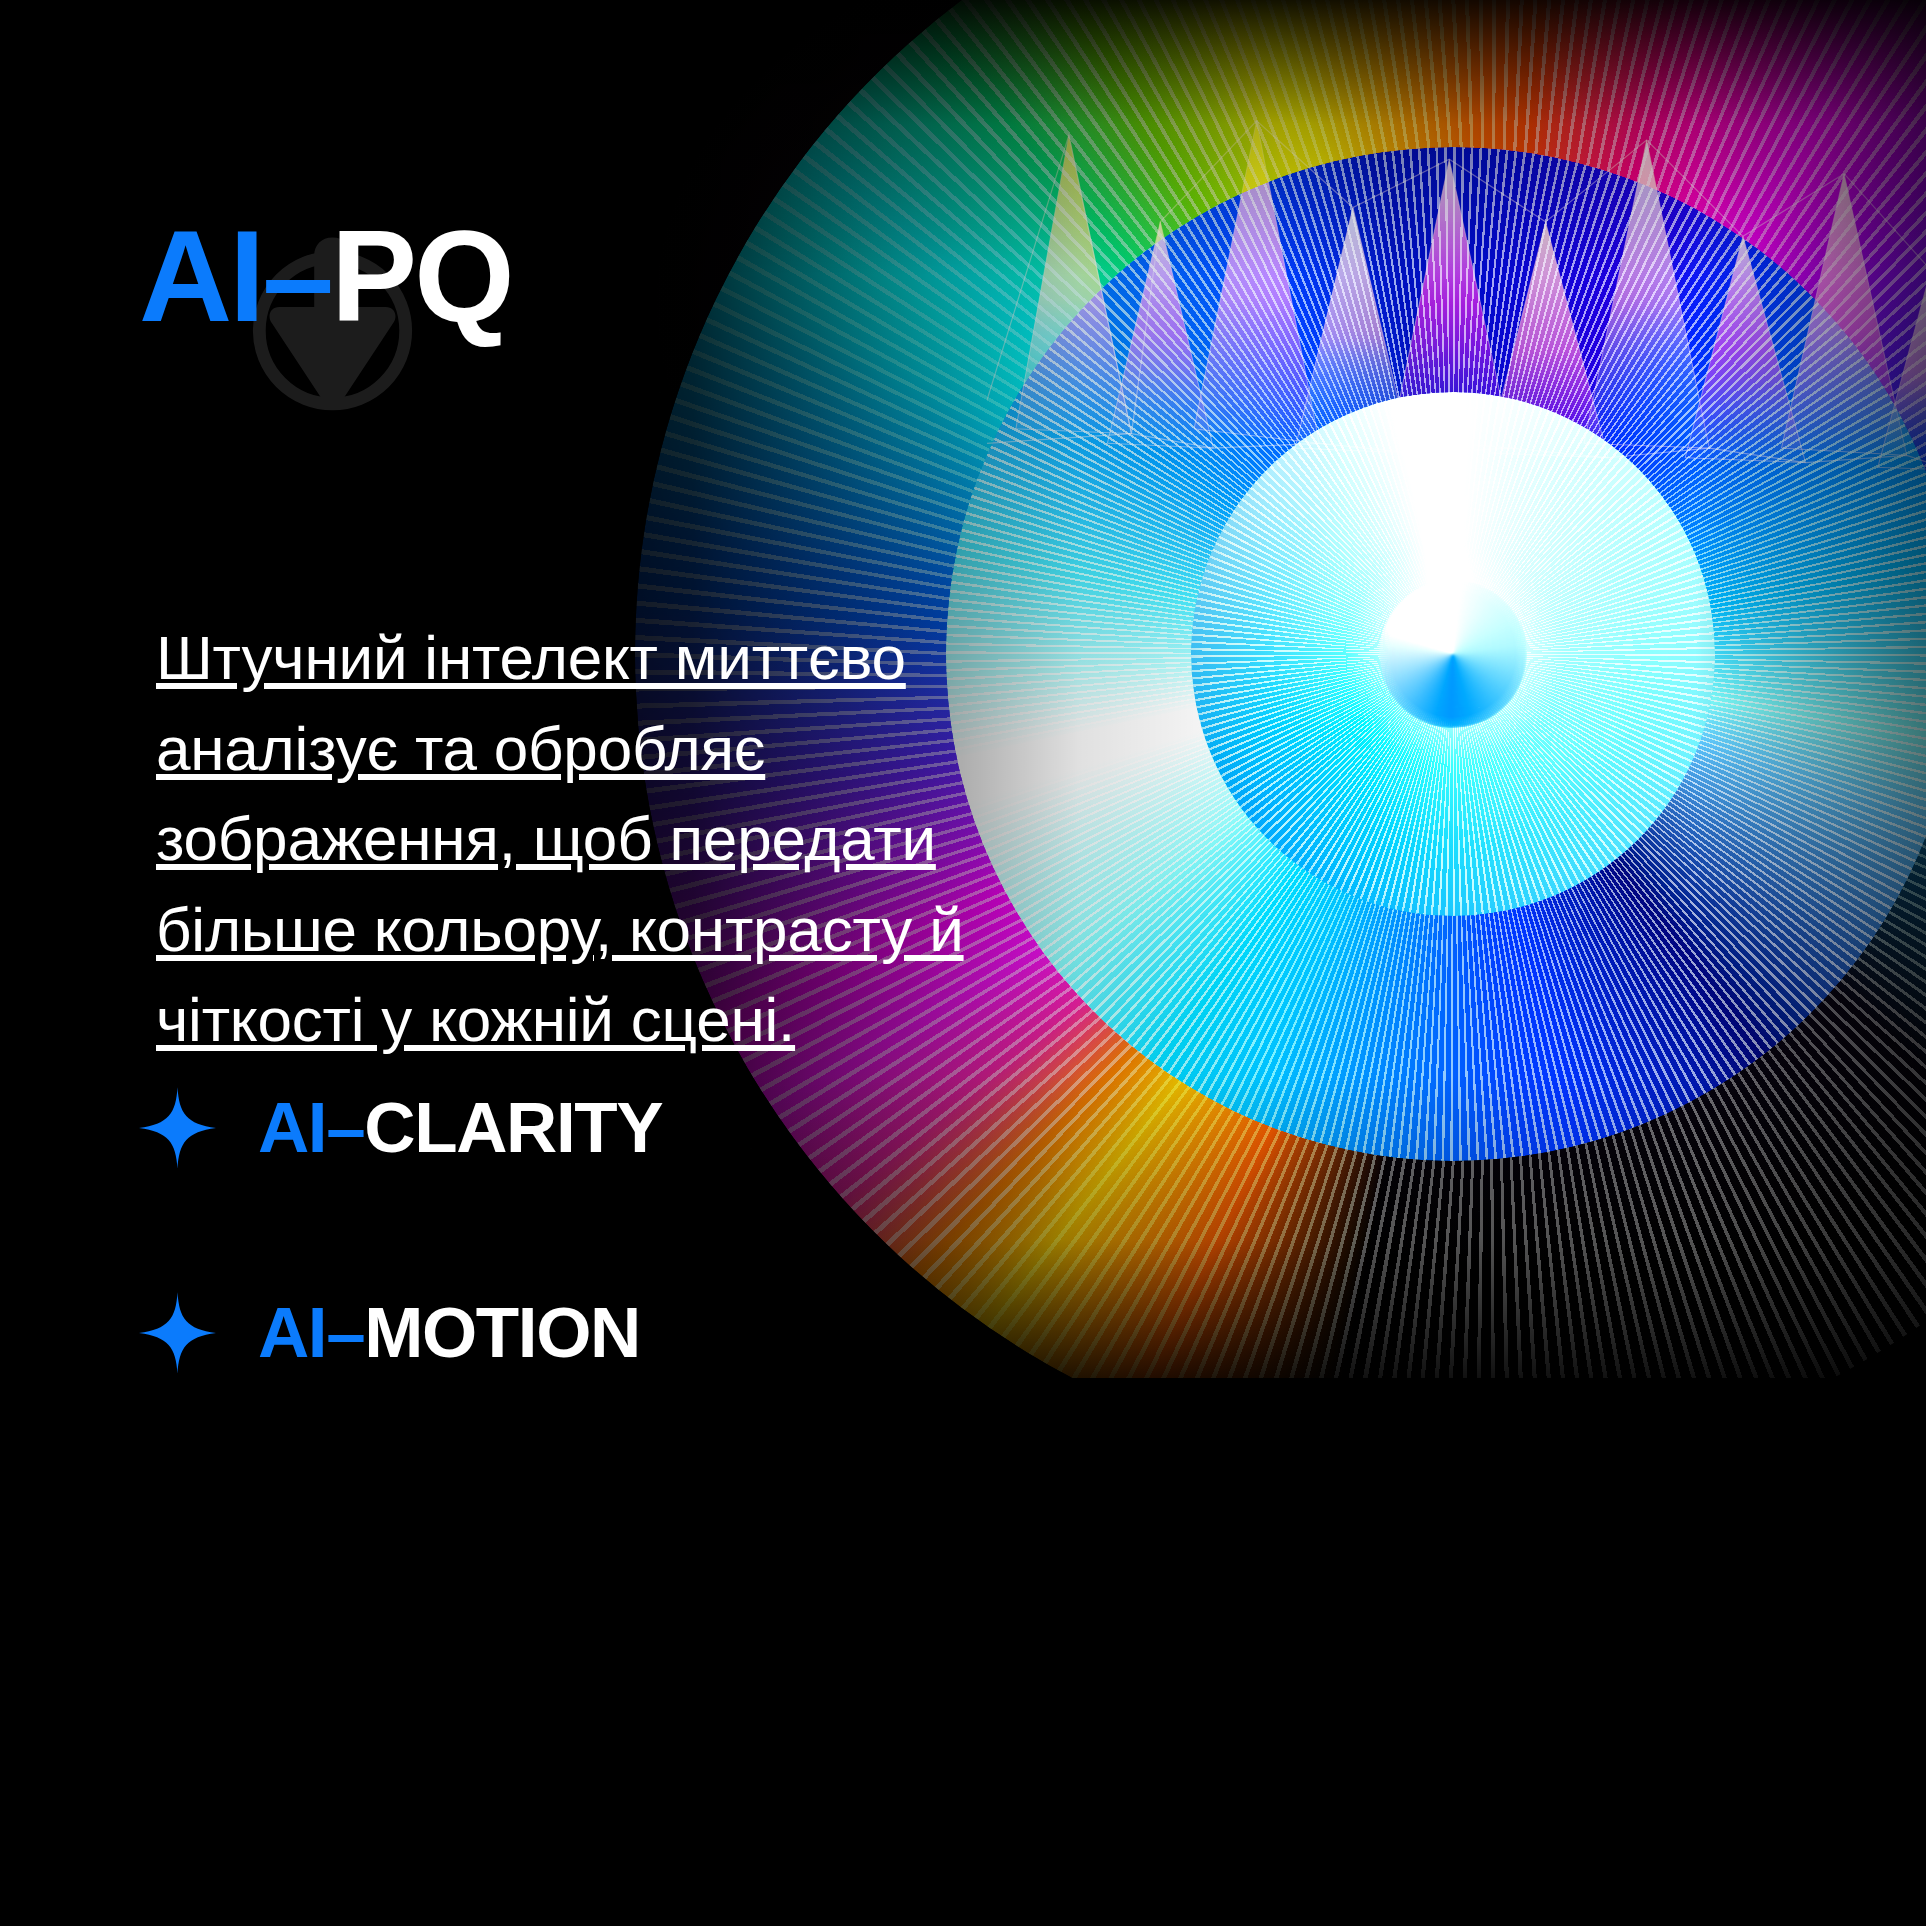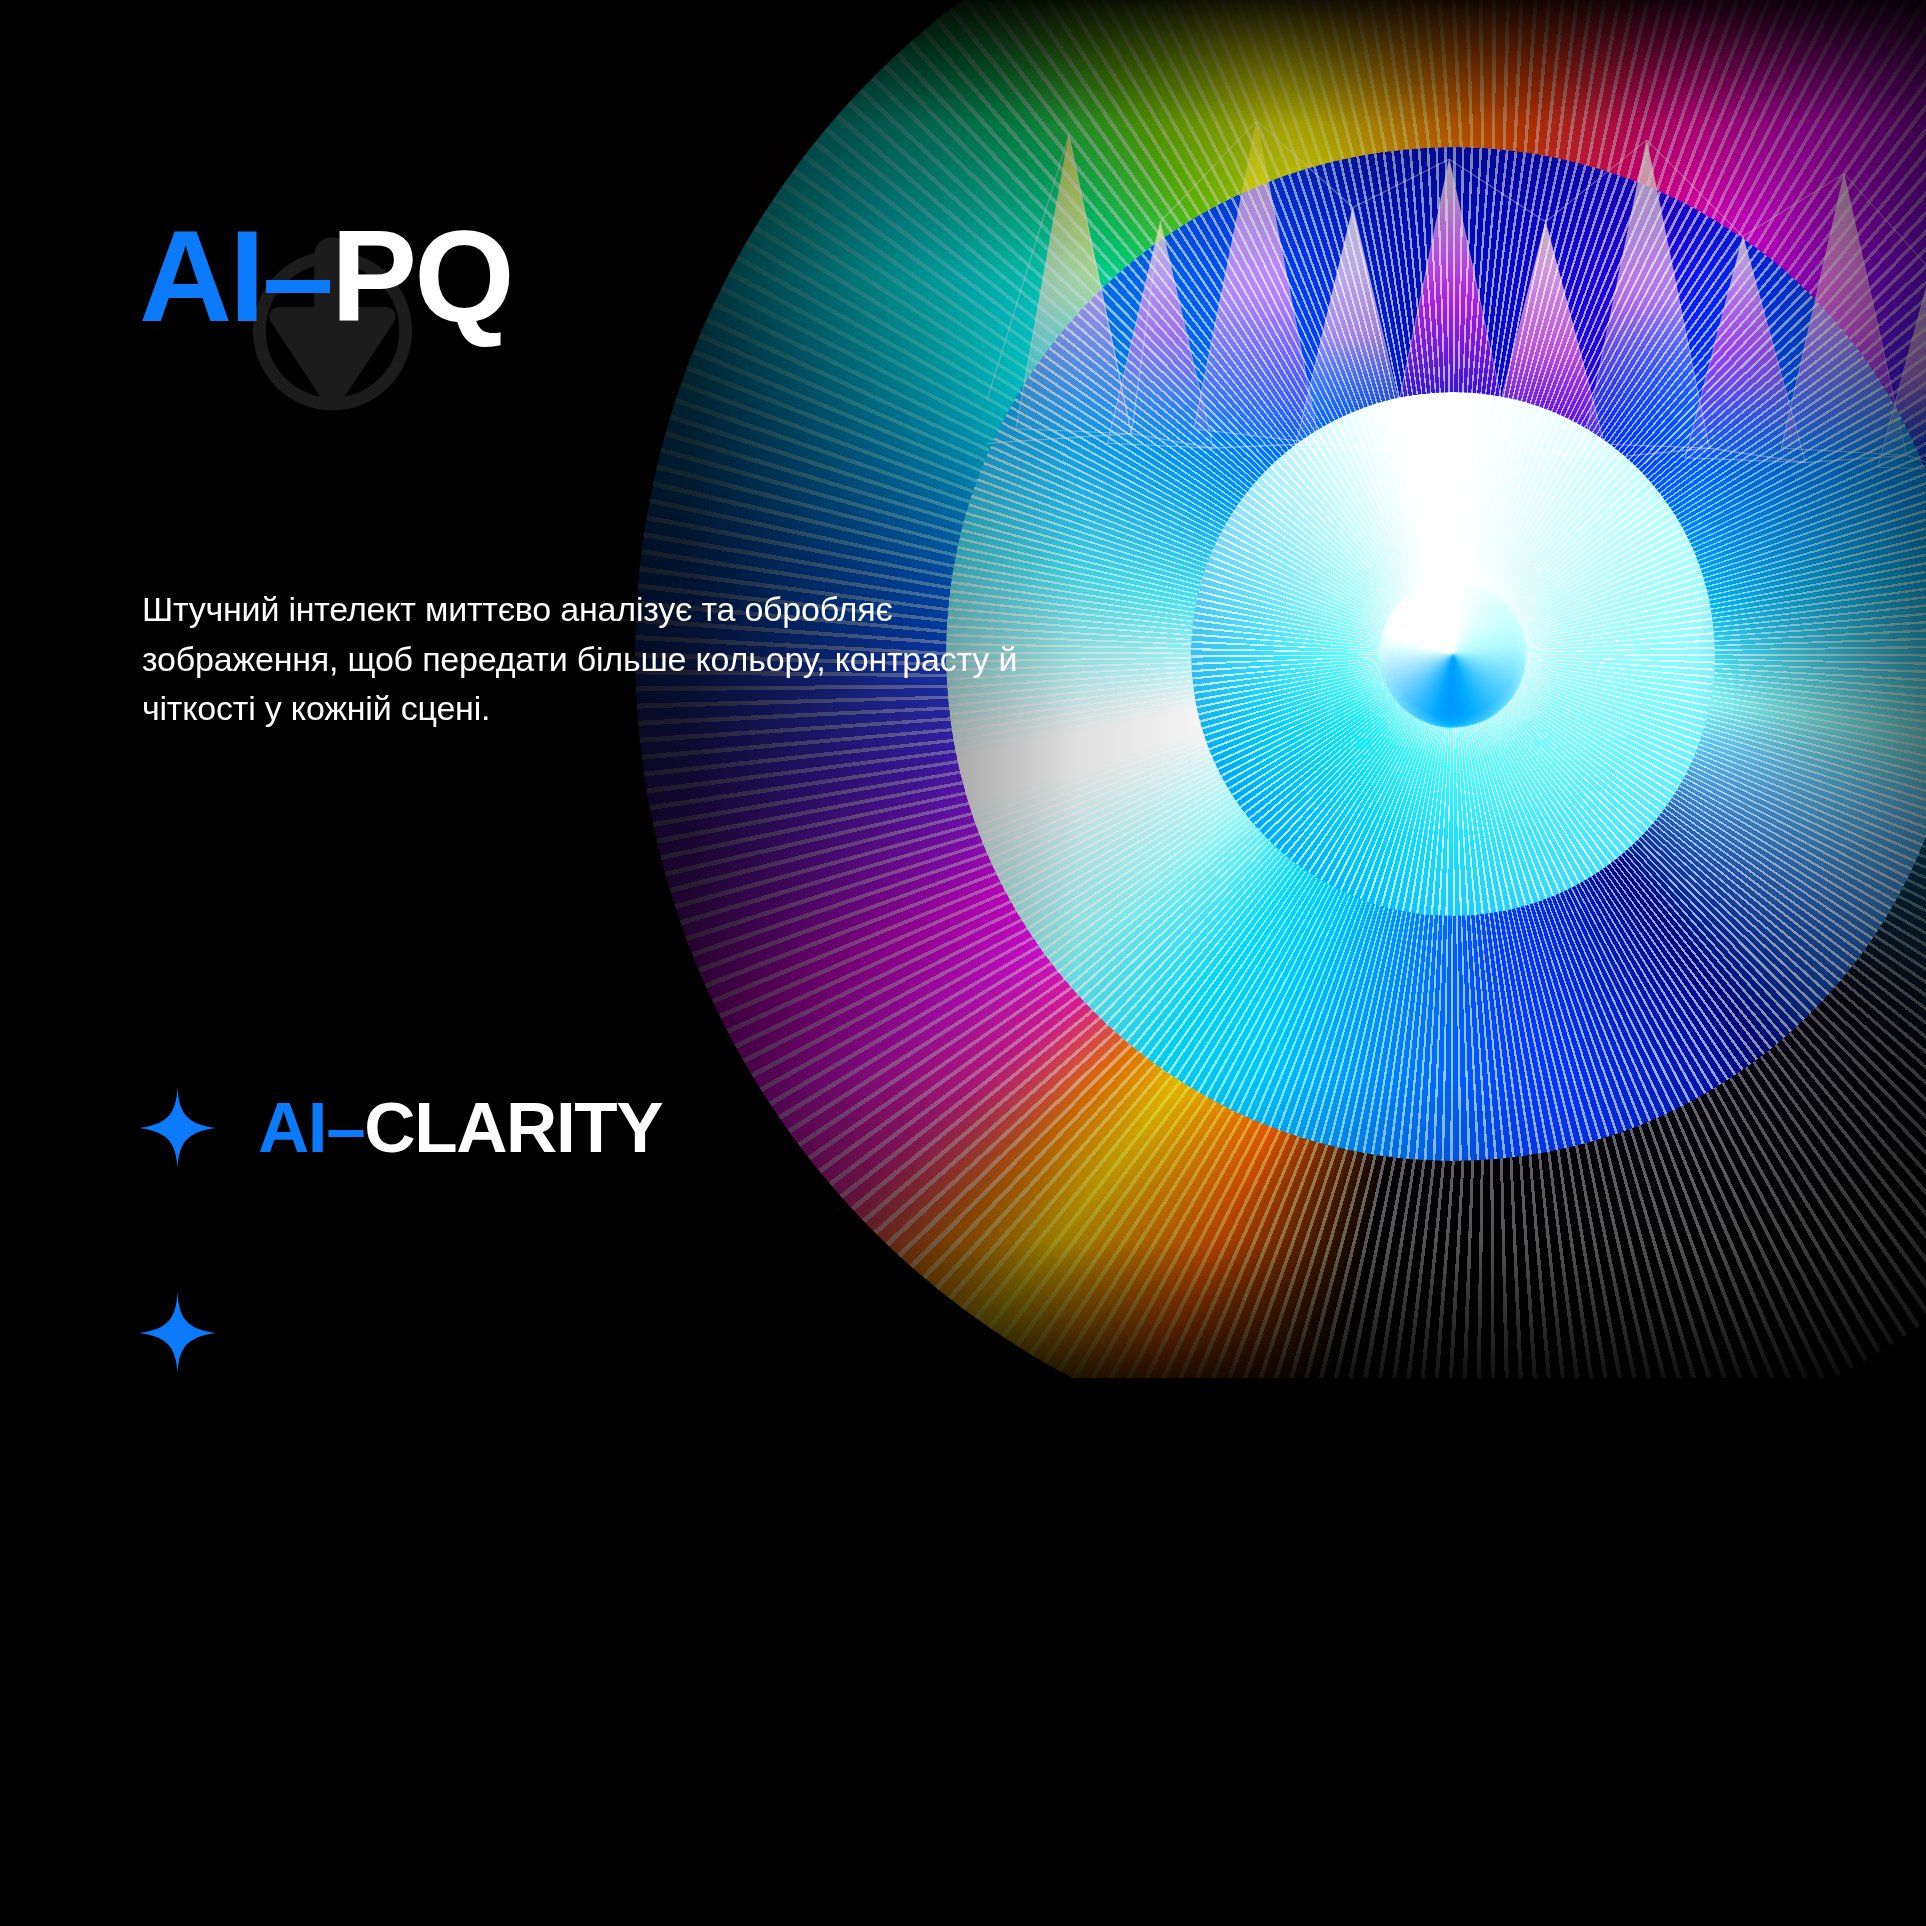--- a/index.html
+++ b/index.html
@@ -203,27 +203,28 @@
     font-weight:700;
     letter-spacing:-2.9px;
     color:#ffffff;
     text-transform:uppercase;
   }
   .headline .accent{color:#0B7BFC;}
   .headline .ln{display:block;white-space:nowrap;}
 
   .subcopy{
     position:absolute;
-    left:142px; top:551px;
+    left:156px; top:551px;
     width:914px;
-    font-size:34px;
+    font-size:62px;
     line-height:1.46;
     font-weight:300;
     color:#ffffff;
     letter-spacing:-0.2px;
+    text-decoration:underline;
   }
 
   .features{
     position:absolute;
     left:139px; top:1025px;
     width:1059px;
   }
   .feature{
     display:flex;
     align-items:center;
@@ -334,20 +335,28 @@
 
       <li class="feature">
         <span class="spark">
           <svg viewBox="0 0 100 106">
               <path d="M50 0 C52 34 62 48 100 53 C62 58 52 72 50 106 C48 72 38 58 0 53 C38 48 48 34 50 0 Z" fill="#0B7BFC"></path>
             </svg>
         </span>
         <span class="feat-text"><span class="accent">AI–</span><span>CLARITY</span></span>
       </li>
 
+      <li class="feature">
+        <span class="spark">
+          <svg viewBox="0 0 100 106">
+              <path d="M50 0 C52 34 62 48 100 53 C62 58 52 72 50 106 C48 72 38 58 0 53 C38 48 48 34 50 0 Z" fill="#0B7BFC"></path>
+            </svg>
+        </span>
+        <span class="feat-text"><span class="accent">AI–</span><span>MOTION</span></span>
+      </li>
 
       <li class="feature">
         <span class="spark">
           <svg viewBox="0 0 100 106">
               <path d="M50 0 C52 34 62 48 100 53 C62 58 52 72 50 106 C48 72 38 58 0 53 C38 48 48 34 50 0 Z" fill="#0B7BFC"></path>
             </svg>
         </span>
       </li>
 
       <li class="feature">

